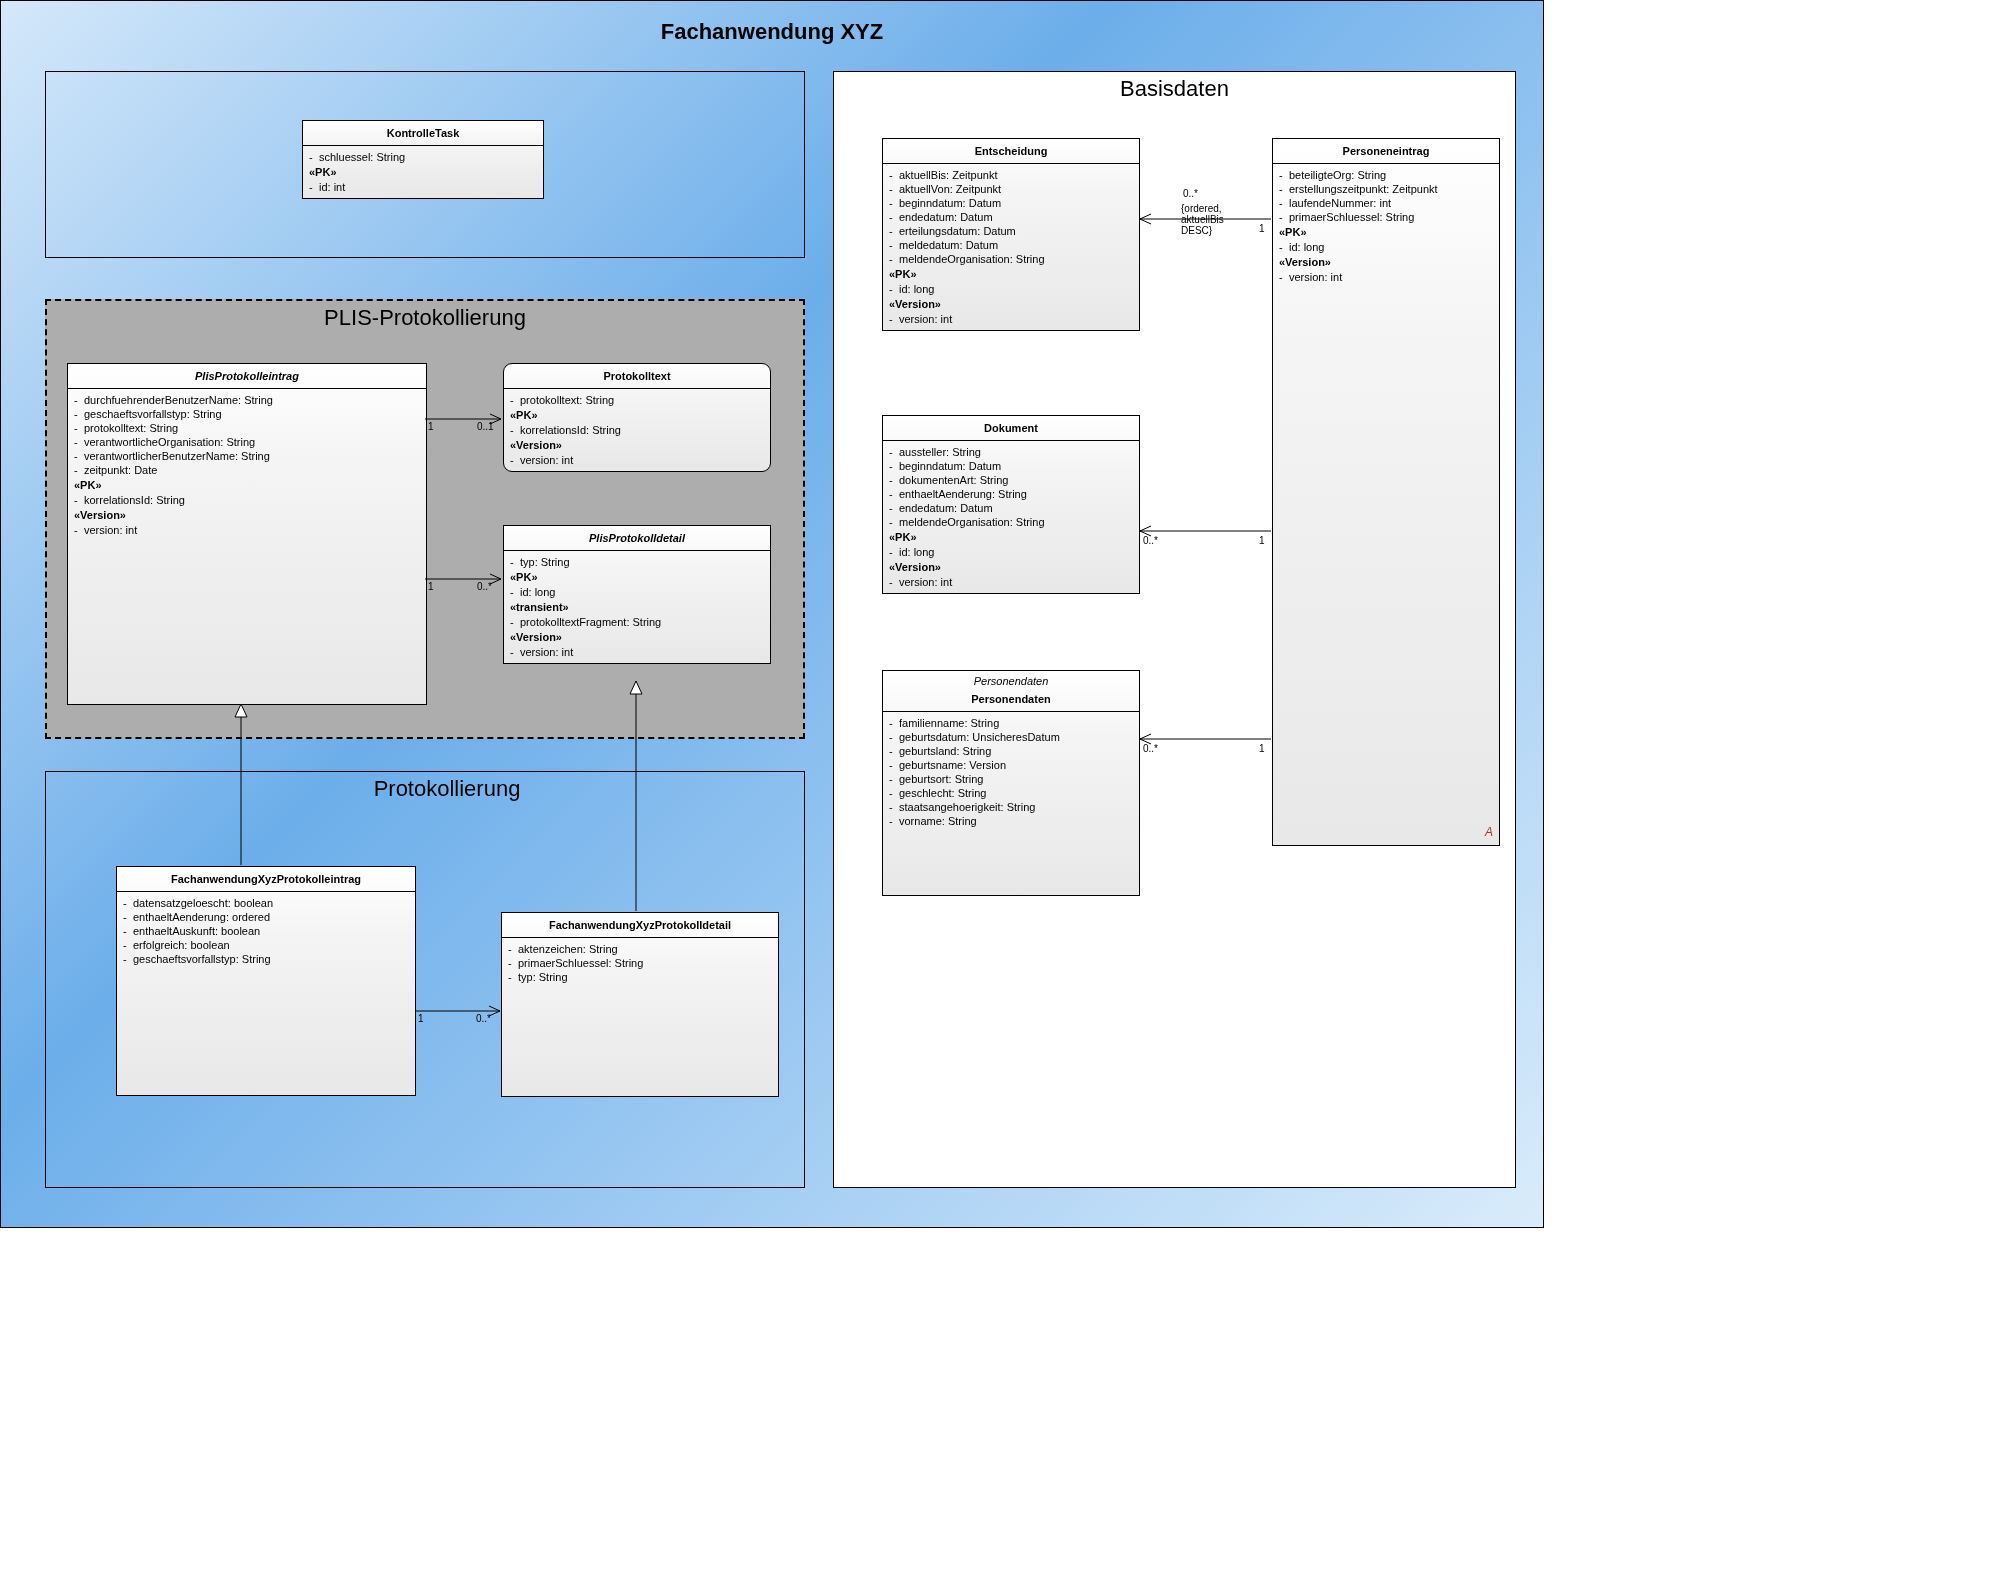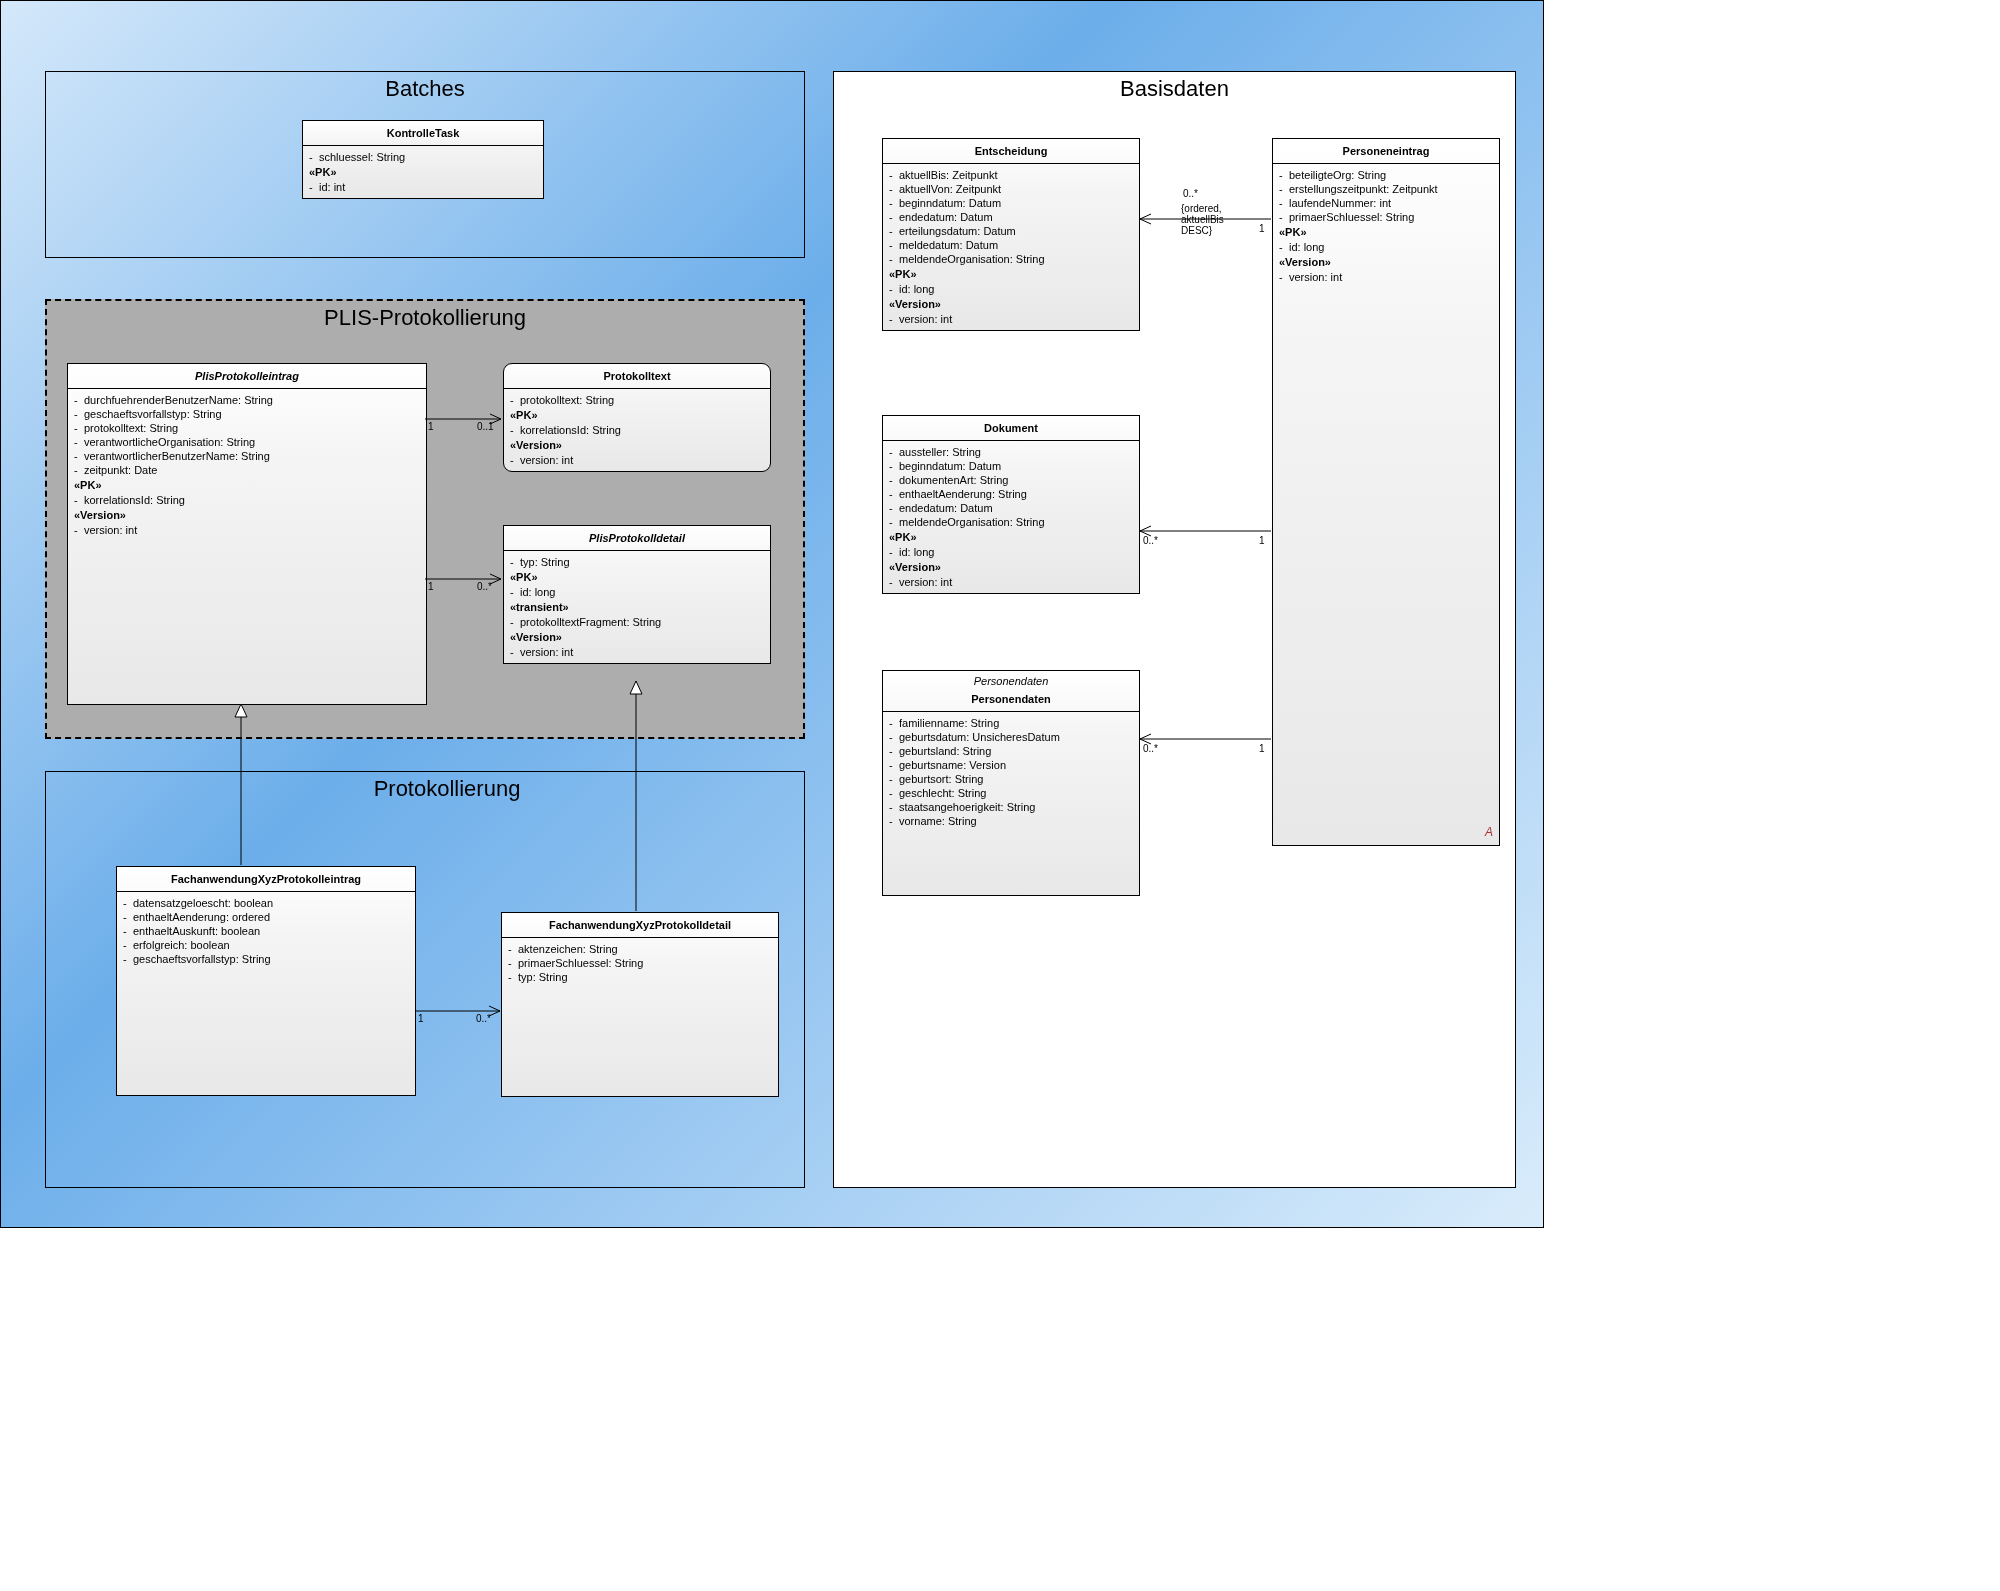--- a/index.html
+++ b/index.html
@@ -24,23 +24,23 @@
 .role-stereo { display:block; text-align:center; font-style: italic; padding:4px 2px 0 2px; font-size:11px; }
 .abstract-marker { position:absolute; bottom: 3px; right: 6px; color: #a33; font-style: italic; font-size: 12px; }
 
 svg.overlay { position: absolute; left: 0; top: 0; pointer-events: none; }
 .link-label { position: absolute; font-size: 10px; color:#000; }
 </style>
 </head>
 <body>
 
 <div class="canvas">
+  <div class="main-title">Fachanwendung XYZ</div>
 
   <div class="package pkg-batches">
-    <div class="package-title">Batches</div>
     <div class="uml-class" style="left:256px; top:48px; width:242px;">
       <span class="class-name">KontrolleTask</span>
       <div class="class-sect">
         <div class="attr"><span class="attr-prefix">-</span><span>schluessel: String</span></div>
         <div class="stereo">«PK»</div>
         <div class="attr"><span class="attr-prefix">-</span><span>id: int</span></div>
       </div>
     </div>
   </div>
 

